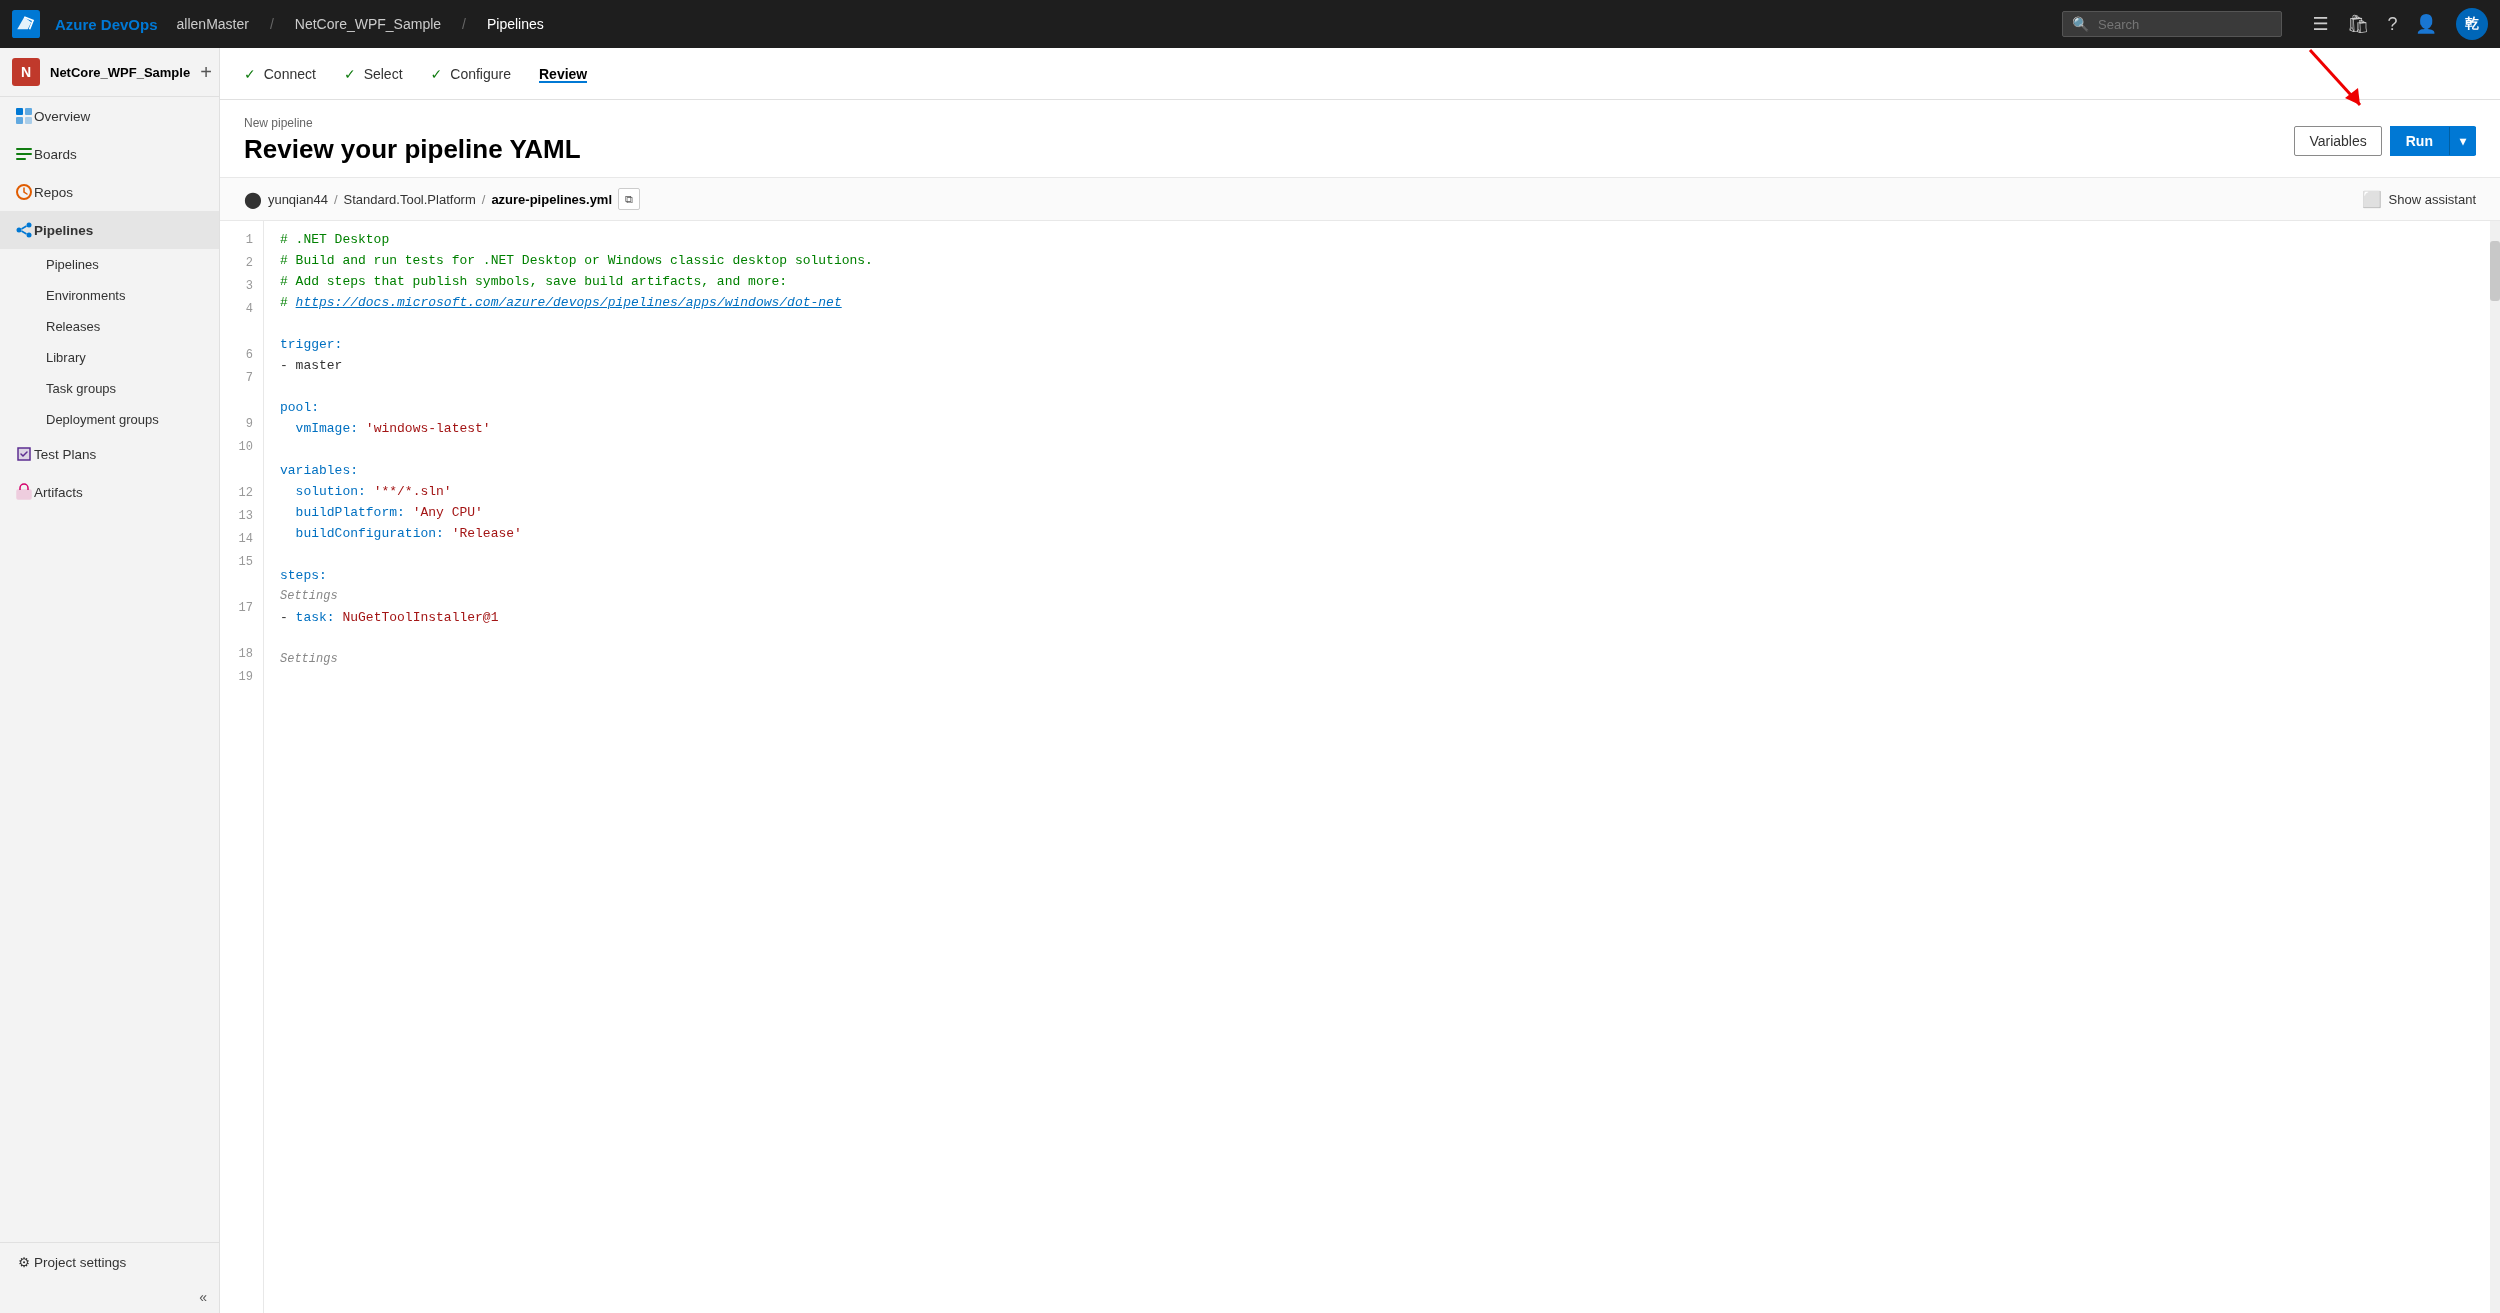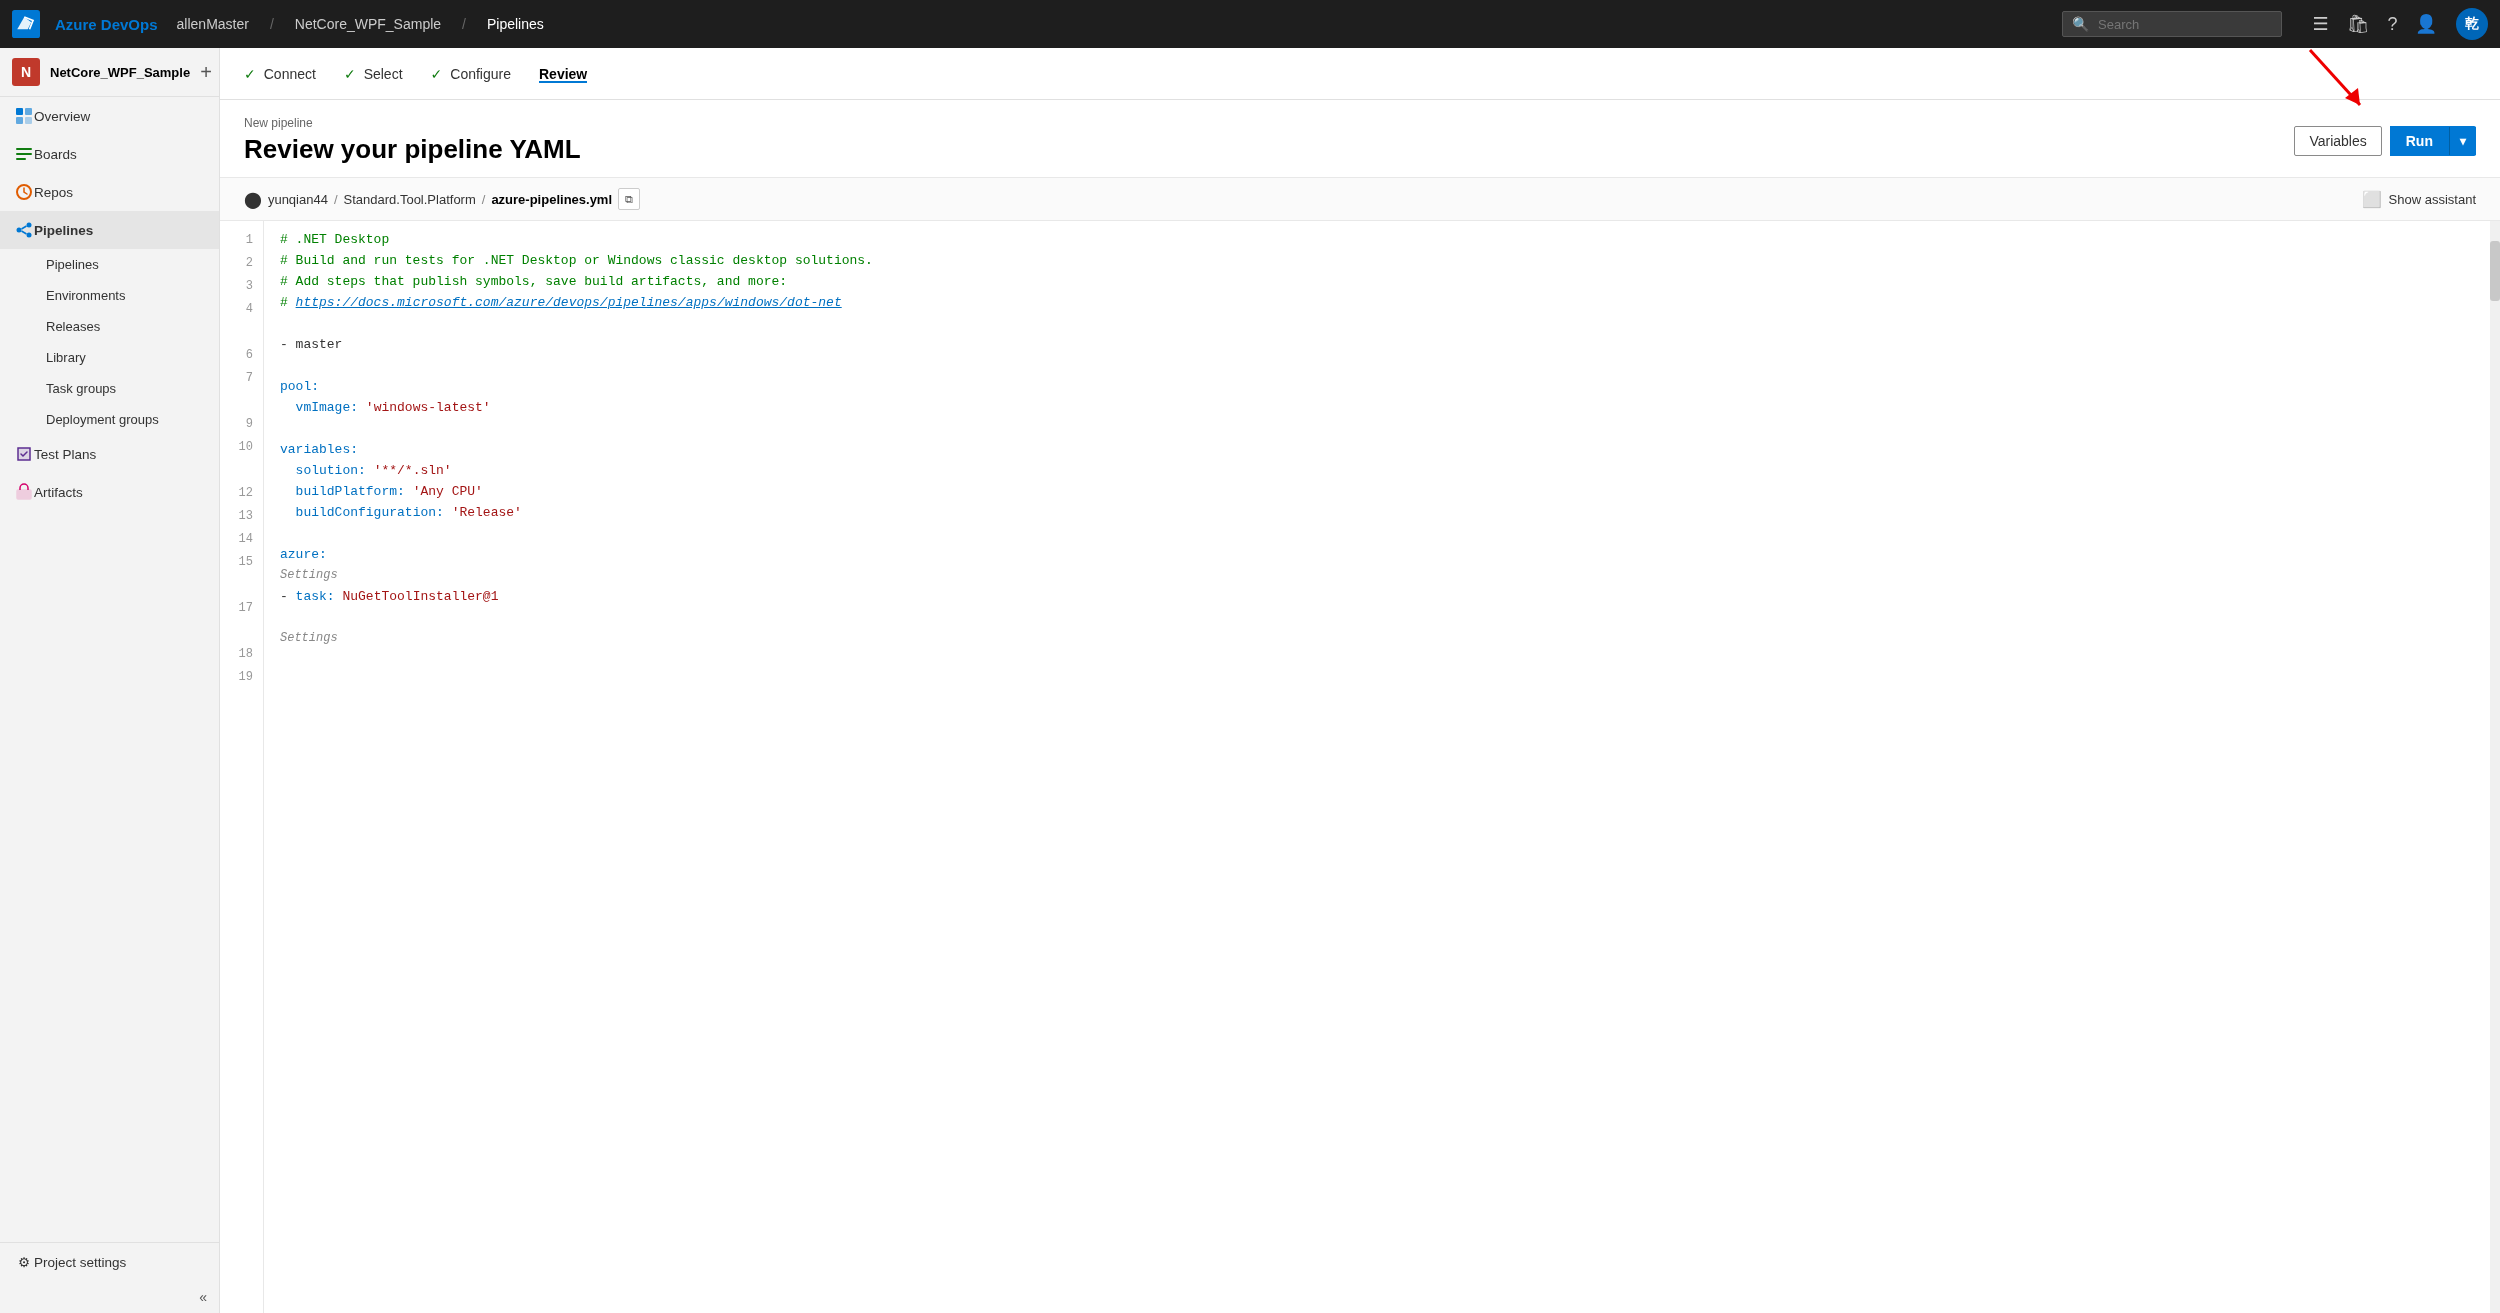--- a/index.html
+++ b/index.html
@@ -381,31 +381,32 @@
           <div class="line-num">18</div>
           <div class="line-num">19</div>
           <div class="line-num">&nbsp;</div>
         </div>
         <div class="code-lines">
           <div class="code-line"><span class="c-comment"># .NET Desktop</span></div>
           <div class="code-line"><span class="c-comment"># Build and run tests for .NET Desktop or Windows classic desktop solutions.</span></div>
           <div class="code-line"><span class="c-comment"># Add steps that publish symbols, save build artifacts, and more:</span></div>
           <div class="code-line"><span class="c-comment"># </span><span class="c-url">https://docs.microsoft.com/azure/devops/pipelines/apps/windows/dot-net</span></div>
           <div class="code-line">&nbsp;</div>
+          <div class="code-line"><span class="c-key">trigger:</span></div>
           <div class="code-line"><span class="c-dash">- master</span></div>
           <div class="code-line">&nbsp;</div>
           <div class="code-line"><span class="c-key">pool:</span></div>
           <div class="code-line"><span class="c-plain">  </span><span class="c-key">vmImage:</span><span class="c-plain"> </span><span class="c-value">'windows-latest'</span></div>
           <div class="code-line">&nbsp;</div>
           <div class="code-line"><span class="c-key">variables:</span></div>
           <div class="code-line"><span class="c-plain">  </span><span class="c-key">solution:</span><span class="c-plain"> </span><span class="c-value">'**/*.sln'</span></div>
           <div class="code-line"><span class="c-plain">  </span><span class="c-key">buildPlatform:</span><span class="c-plain"> </span><span class="c-value">'Any CPU'</span></div>
           <div class="code-line"><span class="c-plain">  </span><span class="c-key">buildConfiguration:</span><span class="c-plain"> </span><span class="c-value">'Release'</span></div>
           <div class="code-line">&nbsp;</div>
-          <div class="code-line"><span class="c-key">azure:</span></div>
+          <div class="code-line"><span class="c-key">steps:</span></div>
           <div class="code-line settings-label">Settings</div>
           <div class="code-line"><span class="c-dash">- </span><span class="c-key">task:</span><span class="c-plain"> </span><span class="c-value">NuGetToolInstaller@1</span></div>
           <div class="code-line">&nbsp;</div>
           <div class="code-line settings-label">Settings</div>
         </div>
         <div class="right-scrollbar">
           <div class="scrollbar-thumb"></div>
         </div>
       </div>
     </div>

